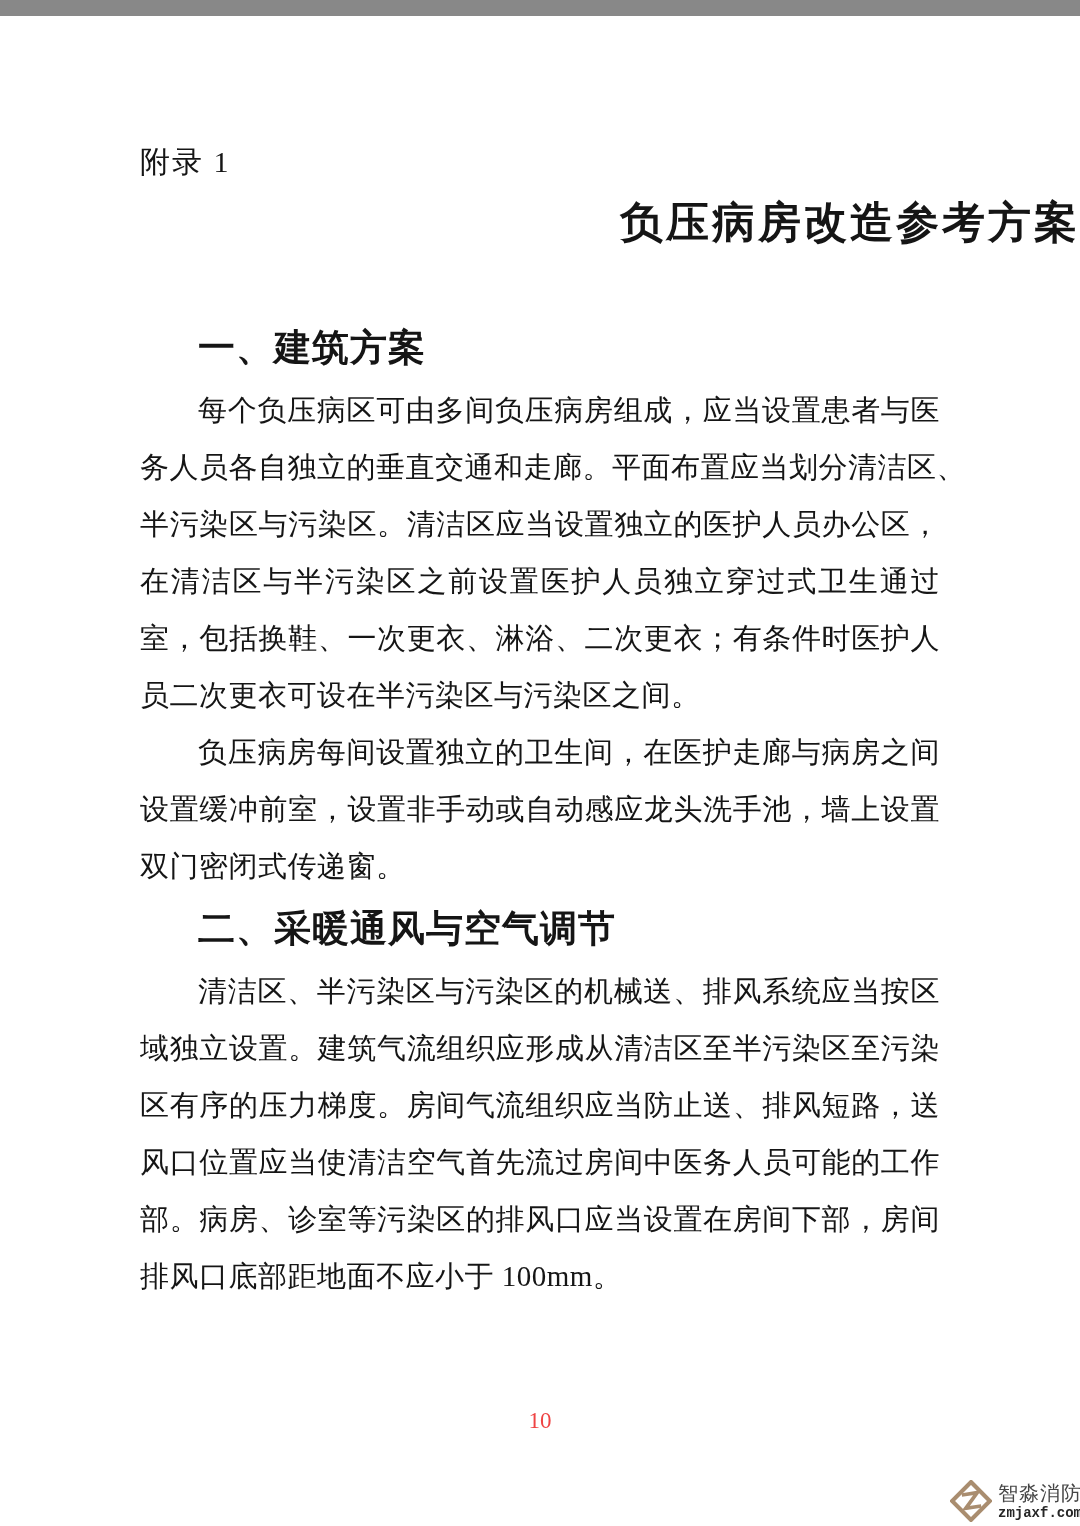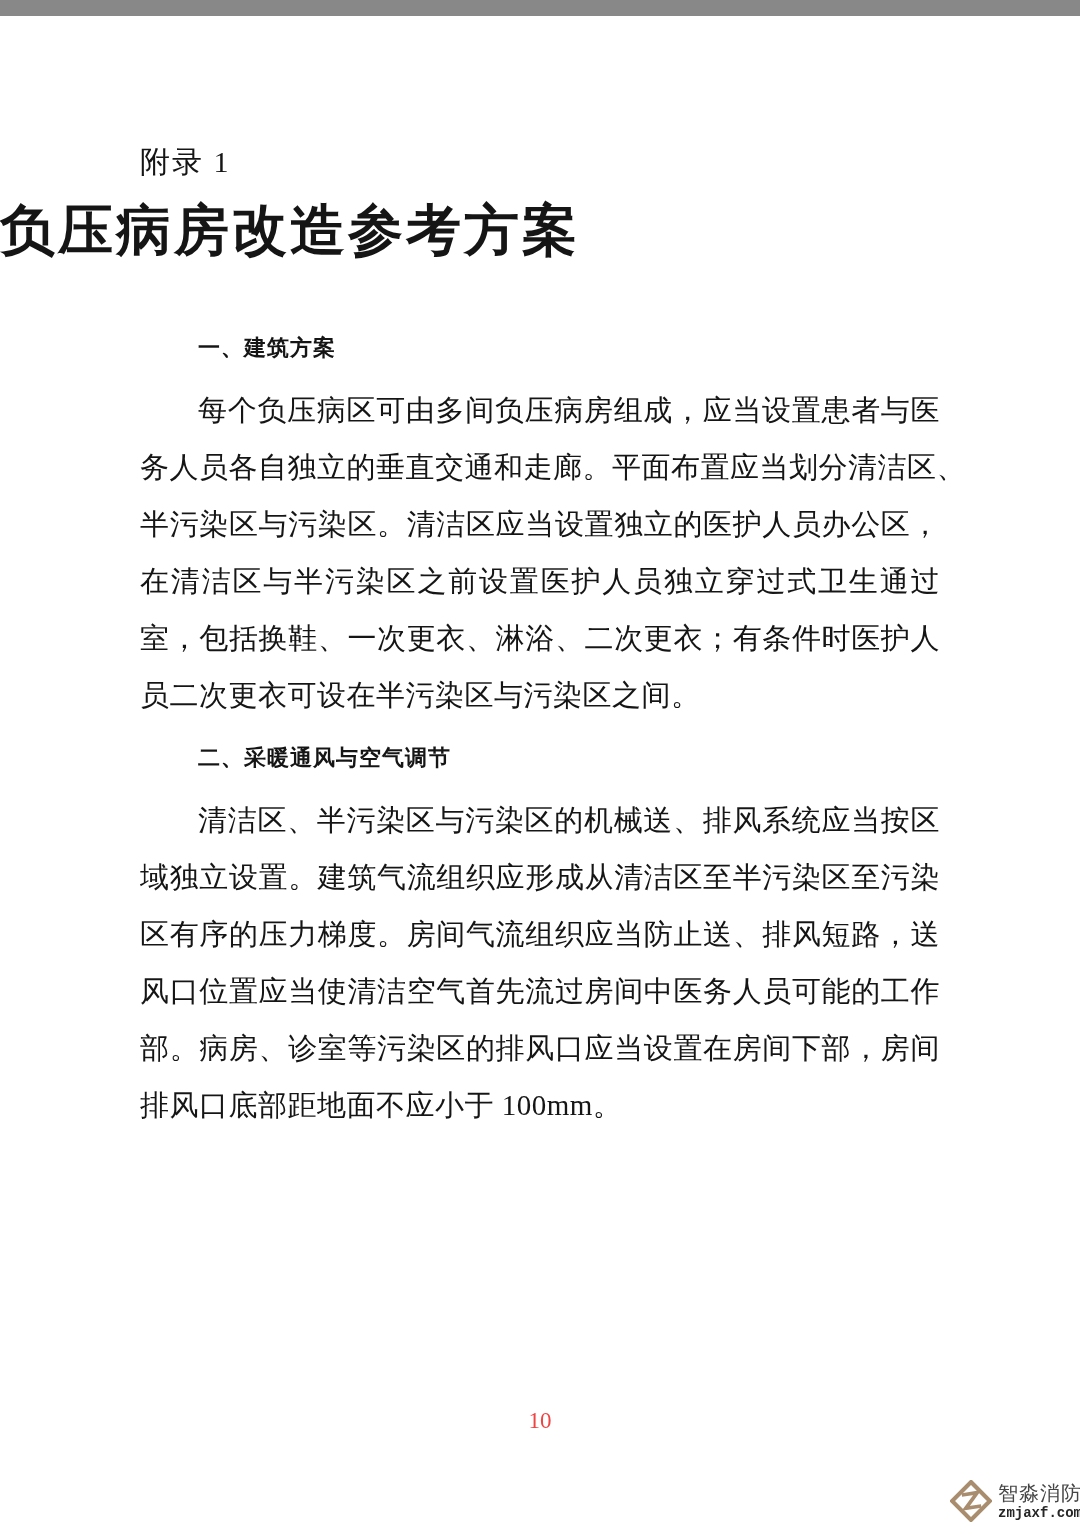--- a/index.html
+++ b/index.html
@@ -18,38 +18,38 @@
     left: 140px;
     top: 126px;
     font-size: 30px;
     letter-spacing: 2px;
   }
   .doc-title {
     position: absolute;
     left: 0;
     top: 178px;
     width: 100%;
-    text-align: left;
-    font-size: 55px;
+    text-align: right;
+    font-size: 43px;
     font-weight: bold;
     letter-spacing: 3px;
   }
   .content {
     position: absolute;
     left: 140px;
     top: 298px;
     width: 800px;
   }
   .section-heading {
     height: 68px;
     line-height: 68px;
     padding-left: 58px;
     font-family: "Liberation Sans", "DejaVu Sans", sans-serif;
     font-weight: bold;
-    font-size: 22px;
+    font-size: 37px;
     letter-spacing: 1px;
   }
   .ln {
     height: 57px;
     line-height: 57px;
     font-size: 29px;
     text-align: justify;
     text-align-last: justify;
     letter-spacing: 0.5px;
     white-space: nowrap;
@@ -104,20 +104,25 @@
 
     <div>
       <div class="ln first">每个负压病区可由多间负压病房组成，应当设置患者与医</div>
       <div class="ln">务人员各自独立的垂直交通和走廊。平面布置应当划分清洁区、</div>
       <div class="ln">半污染区与污染区。清洁区应当设置独立的医护人员办公区，</div>
       <div class="ln">在清洁区与半污染区之前设置医护人员独立穿过式卫生通过</div>
       <div class="ln">室，包括换鞋、一次更衣、淋浴、二次更衣；有条件时医护人</div>
       <div class="ln last">员二次更衣可设在半污染区与污染区之间。</div>
     </div>
 
+    <div>
+      <div class="ln first">负压病房每间设置独立的卫生间，在医护走廊与病房之间</div>
+      <div class="ln">设置缓冲前室，设置非手动或自动感应龙头洗手池，墙上设置</div>
+      <div class="ln last">双门密闭式传递窗。</div>
+    </div>
 
     <div class="section-heading">二、采暖通风与空气调节</div>
 
     <div>
       <div class="ln first">清洁区、半污染区与污染区的机械送、排风系统应当按区</div>
       <div class="ln">域独立设置。建筑气流组织应形成从清洁区至半污染区至污染</div>
       <div class="ln">区有序的压力梯度。房间气流组织应当防止送、排风短路，送</div>
       <div class="ln">风口位置应当使清洁空气首先流过房间中医务人员可能的工作</div>
       <div class="ln">部。病房、诊室等污染区的排风口应当设置在房间下部，房间</div>
       <div class="ln last">排风口底部距地面不应小于 100mm。</div>

